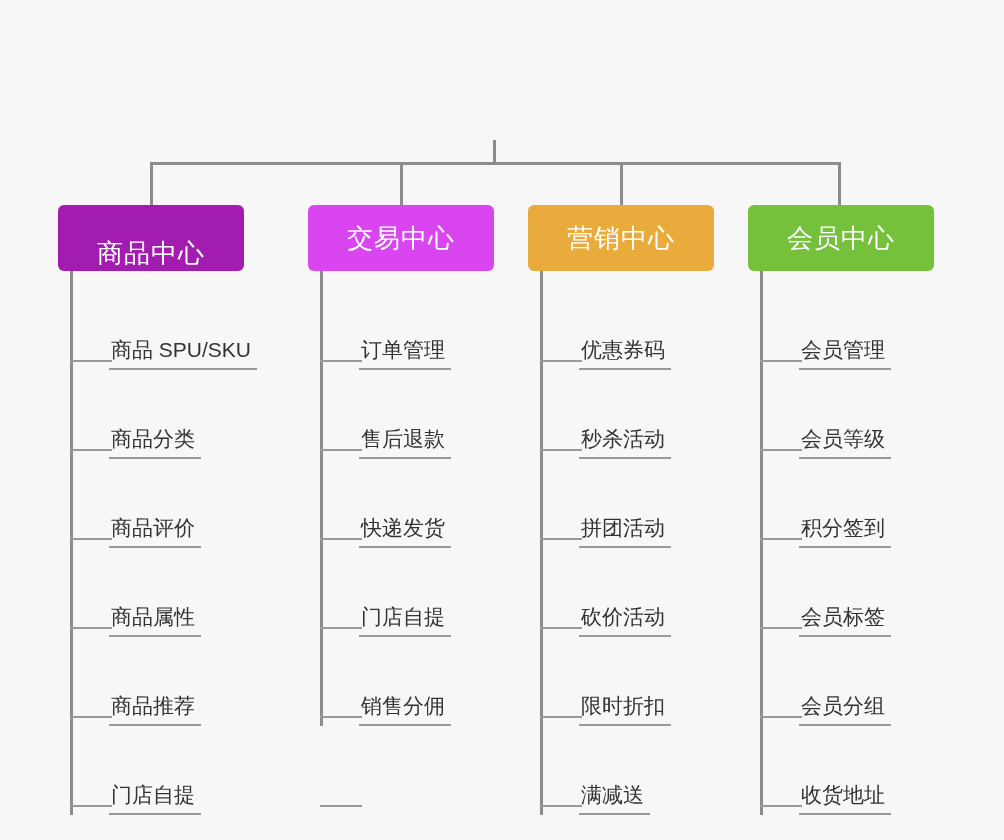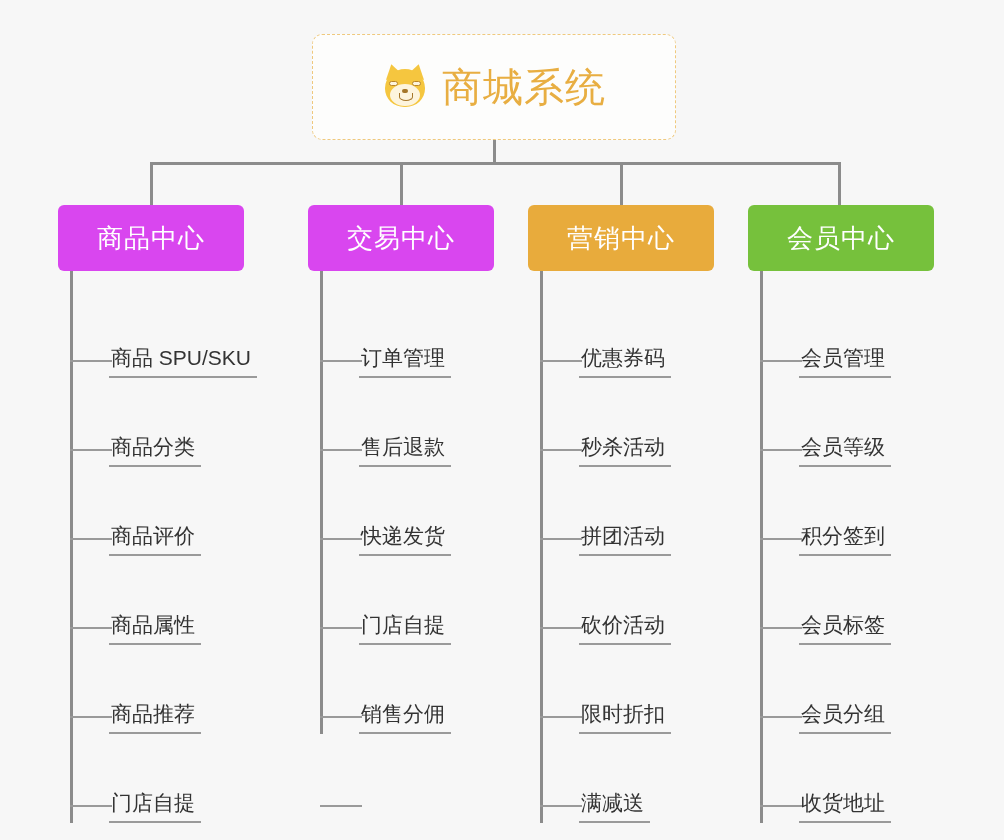--- a/index.html
+++ b/index.html
@@ -117,21 +117,21 @@
     justify-content: center;
     color: #ffffff;
     font-size: 26px;
     letter-spacing: 1px;
   }
 
   .leaf-list {
     position: relative;
     margin-left: 12px;
     padding-left: 36px;
-    padding-top: 18px;
+    padding-top: 10px;
     border-left: 3px solid #8c8c8c;
   }
   .leaf {
     height: 89px;
     display: flex;
     align-items: flex-end;
     box-sizing: border-box;
   }
   .leaf-label {
     display: inline-block;
@@ -148,46 +148,31 @@
     left: -3px;
     height: 2px;
     background: #9a9a9a;
   }
 </style>
 </head>
 <body>
 
 <div id="chart">
 
-  <div class="root-node">
-    <span class="root-icon">
-      <span class="shiba">
-        <span class="ear l"></span>
-        <span class="ear r"></span>
-        <span class="head"></span>
-        <span class="muzzle"></span>
-        <span class="eye l"></span>
-        <span class="eye r"></span>
-        <span class="nose"></span>
-        <span class="mouth"></span>
-      </span>
-    </span>
-    <span class="root-title">商城系统</span>
-  </div>
 
   <div class="conn conn-stem"></div>
   <div class="conn conn-bus"></div>
   <div class="conn conn-drop" id="drop-0" style="left: 150px;"></div>
   <div class="conn conn-drop" id="drop-1" style="left: 400px;"></div>
   <div class="conn conn-drop" id="drop-2" style="left: 620px;"></div>
   <div class="conn conn-drop" id="drop-3" style="left: 838px;"></div>
 
   <div id="columns-host">
       <div class="column" style="left: 58px;">
-        <div class="cat-box" style="background: #d946ef;">
+        <div class="cat-box" style="background: #a21caf; align-items: flex-end;">
           <span>商品中心</span>
         </div>
         <div class="leaf-list">
           <div class="leaf">
             <span class="leaf-label">商品 SPU/SKU</span>
           </div>
           <div class="leaf">
             <span class="leaf-label">商品分类</span>
           </div>
           <div class="leaf">

